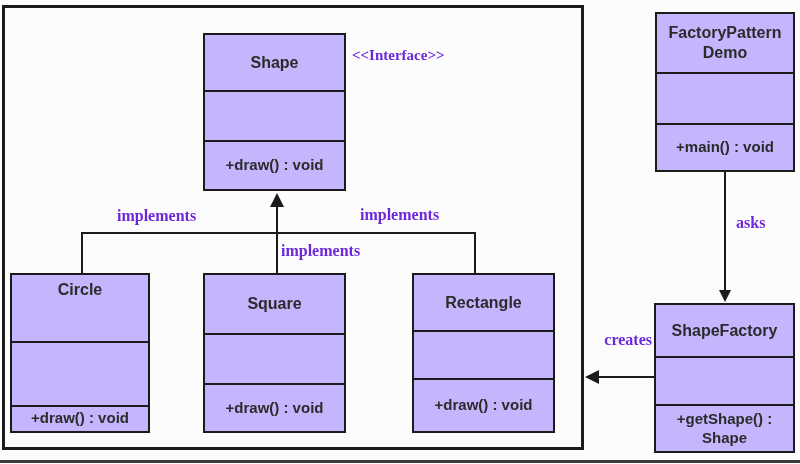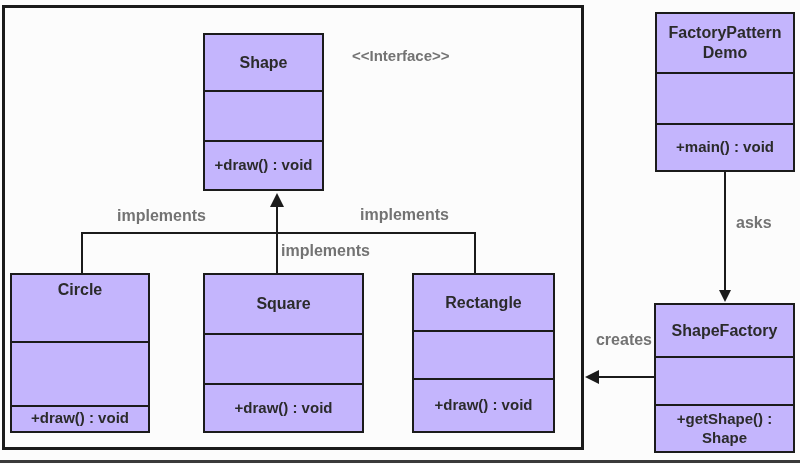--- a/index.html
+++ b/index.html
@@ -60,31 +60,31 @@
     line-height: 1.25;
     padding: 2px 6px;
   }
   .uml-methods {
     font-size: 15px;
     font-weight: 700;
     line-height: 1.25;
     padding: 2px 7px;
   }
   
-  #box-shape     { left: 203px; top: 33px;  width: 121px; height: 158px; }
+  #box-shape     { left: 203px; top: 33px;  width: 143px; height: 158px; }
   #box-shape     .uml-title   { height: 55px; }
   #box-shape     .uml-attrs   { height: 50px; }
   #box-shape     .uml-methods { height: 49px; }
 
   #box-circle    { left: 10px;  top: 273px; width: 140px; height: 160px; gap: 36px; }
   #box-circle    .uml-title   { height: 56px; }
   #box-circle    .uml-attrs   { height: 53px; }
   #box-circle    .uml-methods { height: 47px; }
 
-  #box-square    { left: 203px; top: 273px; width: 161px; height: 160px; }
+  #box-square    { left: 203px; top: 273px; width: 143px; height: 160px; }
   #box-square    .uml-title   { height: 58px; }
   #box-square    .uml-attrs   { height: 50px; }
   #box-square    .uml-methods { height: 48px; }
 
   #box-rectangle { left: 412px; top: 273px; width: 143px; height: 160px; }
   #box-rectangle .uml-title   { height: 55px; }
   #box-rectangle .uml-attrs   { height: 48px; }
   #box-rectangle .uml-methods { height: 53px; }
 
   #box-demo      { left: 655px; top: 12px;  width: 140px; height: 160px; }
@@ -95,23 +95,24 @@
   #box-factory   { left: 654px; top: 303px; width: 141px; height: 150px; }
   #box-factory   .uml-title   { height: 51px; text-align: right; }
   #box-factory   .uml-attrs   { height: 48px; }
   #box-factory   .uml-methods { height: 47px; }
 
   
   .edge-label {
     position: absolute;
     font-size: 16px;
     font-weight: 700;
-    color: #737373;
+    color: #6d28d9;
     white-space: nowrap;
     z-index: 4;
+    font-family: Liberation Serif, serif;
   }
   #lbl-stereotype      { left: 352px; top: 47px;  font-size: 15px; }
   #lbl-impl-left       { left: 117px; top: 207px; }
   #lbl-impl-right      { left: 360px; top: 206px; }
   #lbl-impl-mid        { left: 281px; top: 242px; }
   #lbl-asks            { left: 736px; top: 214px; }
   #lbl-creates         { left: 588px; top: 331px; width: 64px; text-align: right; }
 
   
   #image-bottom-border {

